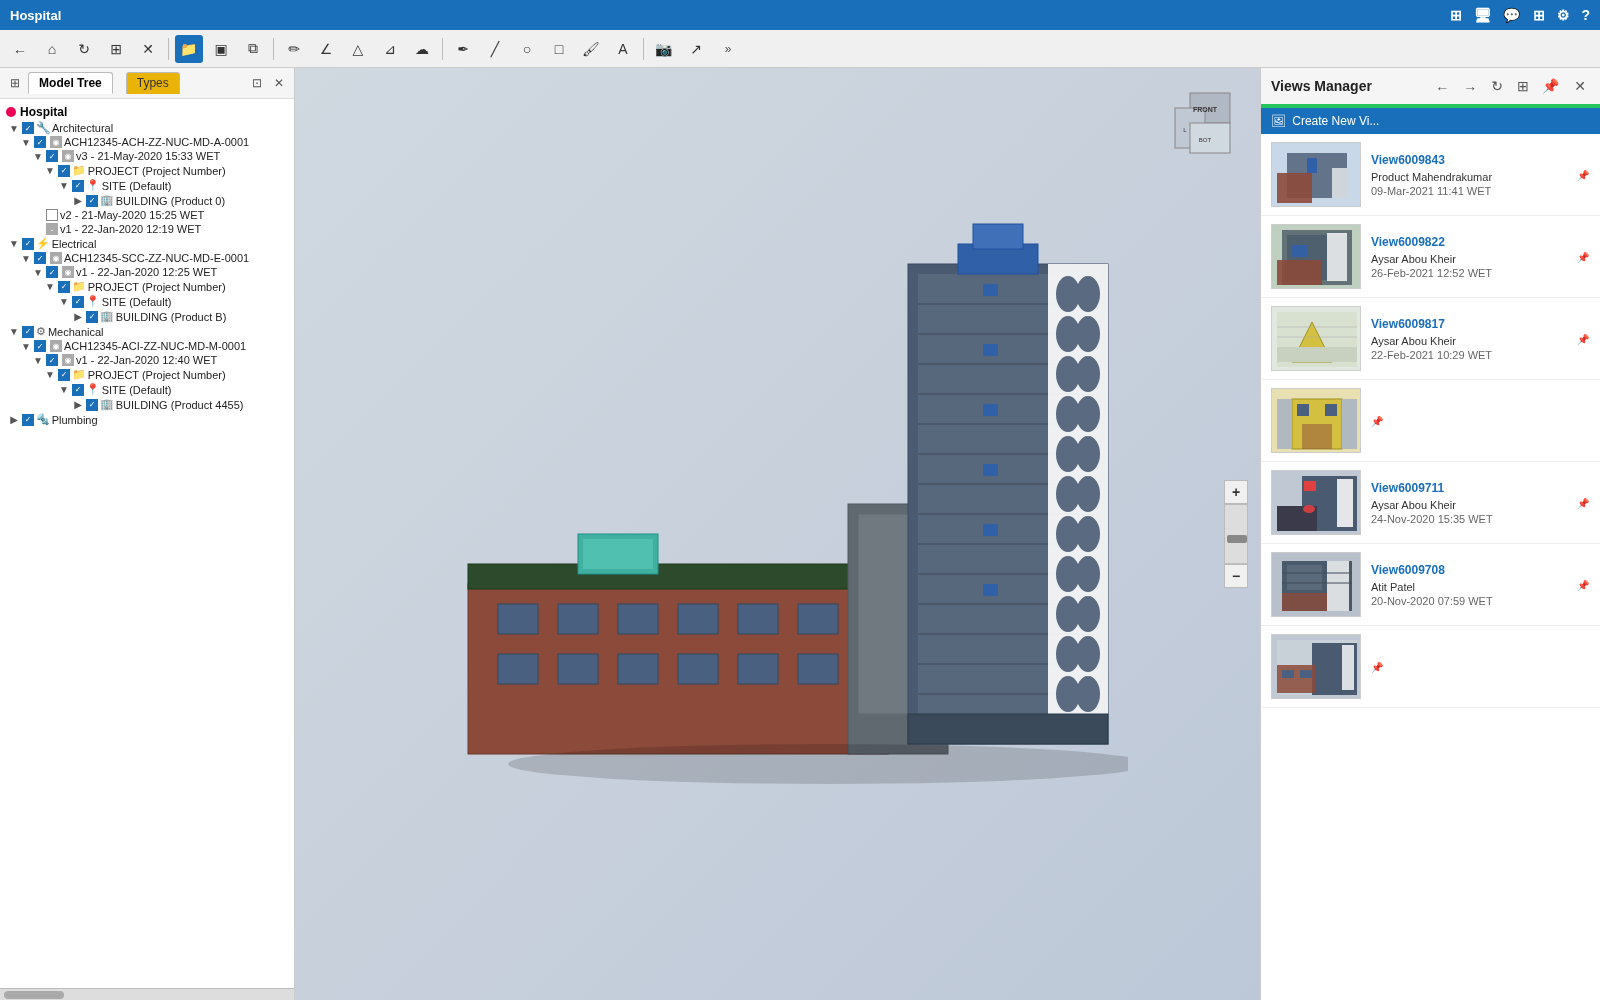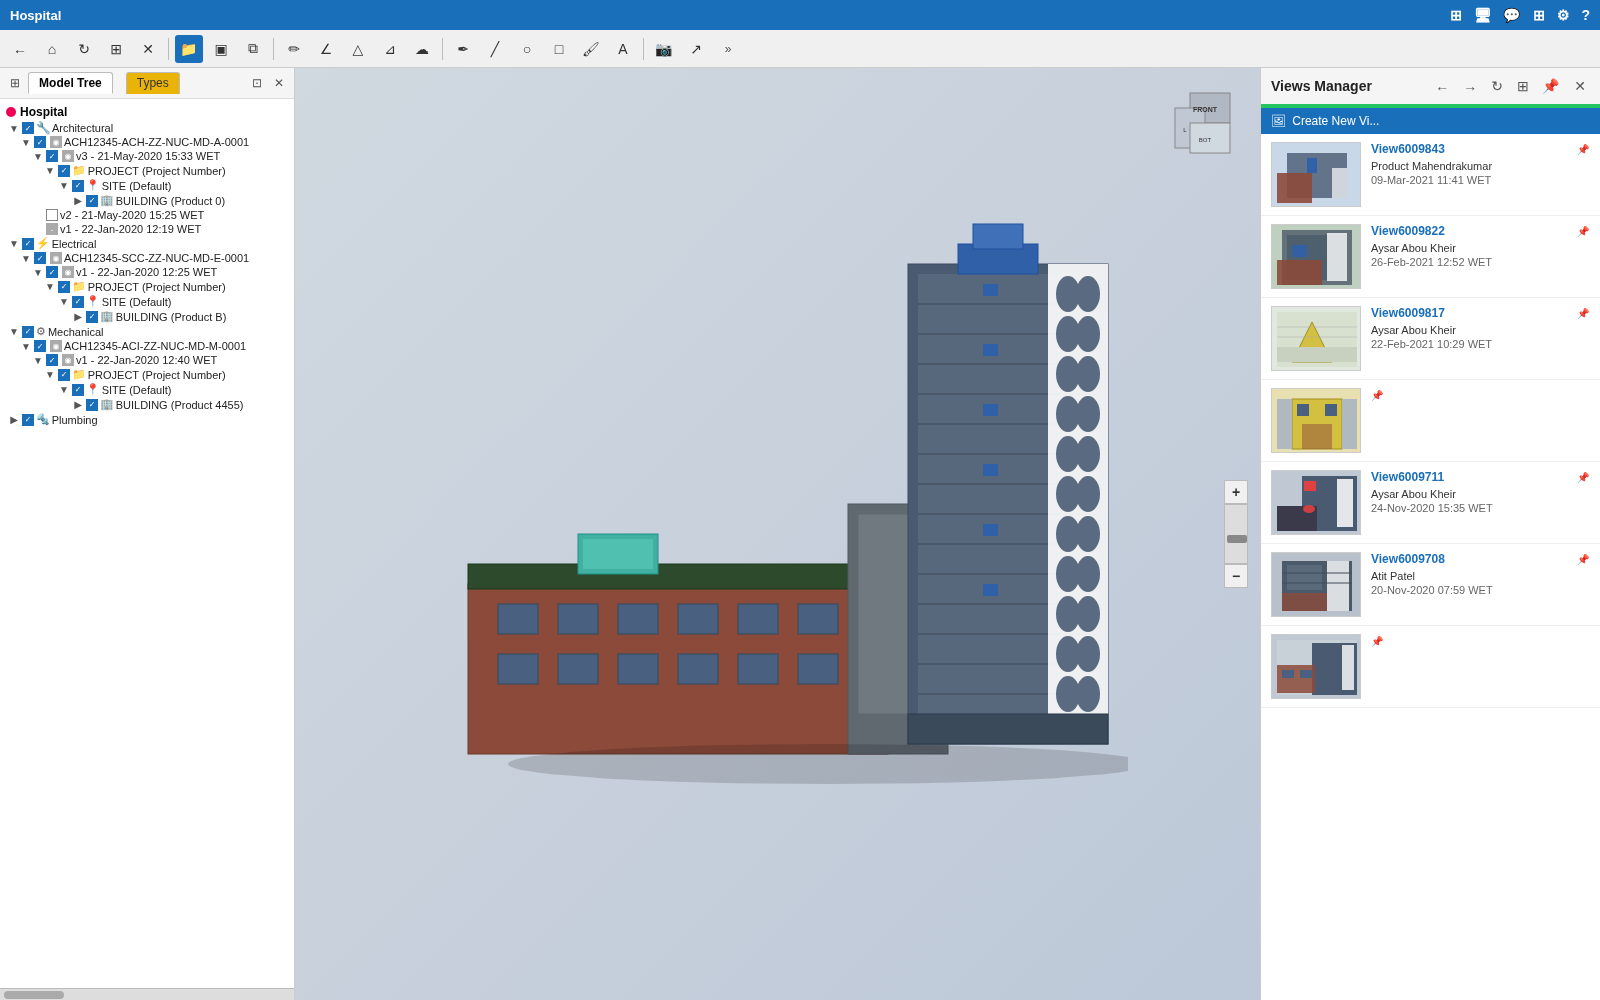--- a/index.html
+++ b/index.html
@@ -227,21 +227,21 @@
       cursor: pointer;
       flex-shrink: 0;
     }
     #views-list {
       flex: 1;
       overflow-y: auto;
       overflow-x: hidden;
     }
     .view-item {
       display: flex;
-      align-items: flex-start;
+      align-items: center;
       padding: 8px 10px;
       border-bottom: 1px solid #eee;
       cursor: pointer;
       gap: 10px;
     }
     .view-thumb {
       width: 90px; height: 65px;
       background: #e0e8f0;
       flex-shrink: 0;
       border: 1px solid #ccc;

